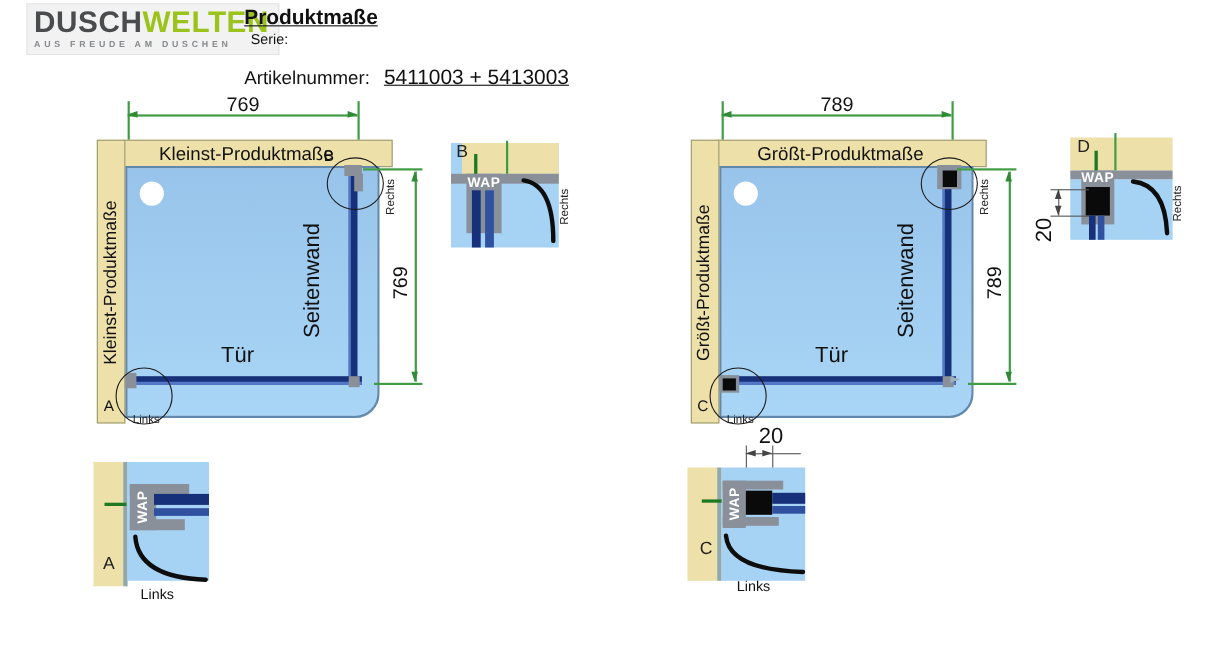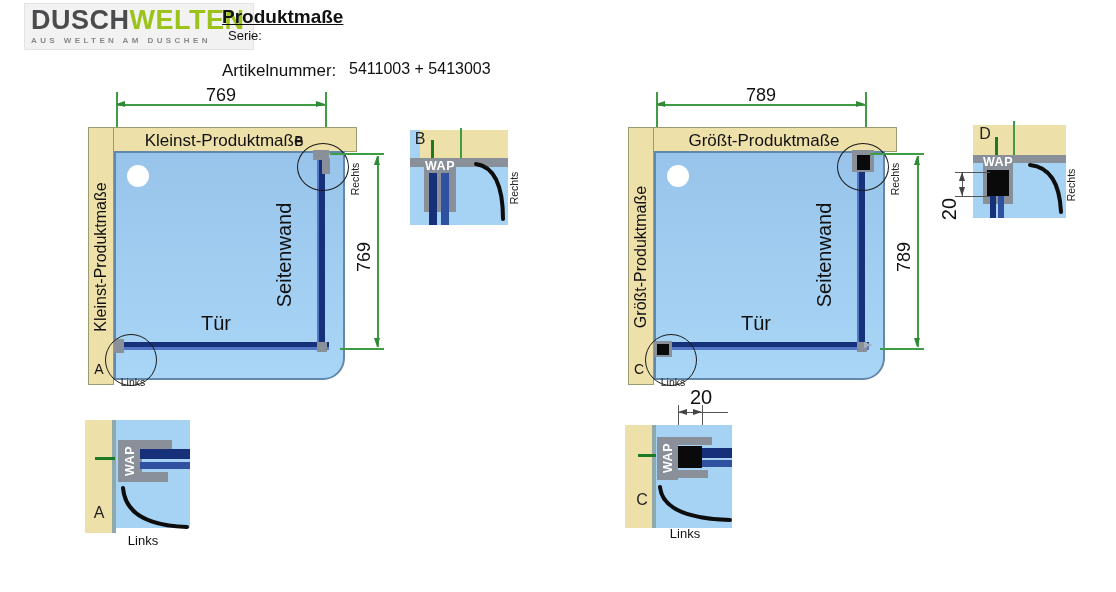--- a/index.html
+++ b/index.html
@@ -10,21 +10,21 @@
   .pin.rot{transform:translate(-50%,-50%) rotate(-90deg);}
   
   .logo{position:absolute;left:24px;top:3px;background:#f2f2f3;border:1px solid #e3e3e4;
         padding:3px 8px 4px 6px;}
   .logo-main{font-size:27px;font-weight:600;letter-spacing:0.5px;line-height:1;}
   .logo-p1{color:#4a4b4d;} .logo-p2{color:#9bc31c;}
   .logo-tag{font-size:8px;letter-spacing:3.4px;color:#87898b;margin-top:2px;font-weight:600;}
   .doc-title{font-size:19px;font-weight:700;text-decoration:underline;}
   .doc-sub{font-size:19px;}
   .serie-l{font-size:13px;} .serie-v{font-size:14px;}
-  .artikel-l{font-size:17px;} .artikel-v{font-size:16px;}
+  .artikel-l{font-size:17px;} .artikel-v{font-size:19px;text-decoration:underline;}
   
   .wall{background:#ede0a9;border:1px solid #9a9b72;box-sizing:border-box;}
   .tray{background:linear-gradient(180deg,#98c4eb,#a9d6f6);border:2px solid #6288ac;
         border-bottom-right-radius:22px;box-sizing:border-box;}
   .drain{width:22px;height:22px;border-radius:50%;background:#fff;}
   .glass-v{width:8px;background:#16307a;border-left:2px solid #5377c5;box-sizing:border-box;}
   .glass-h{height:8px;background:#16307a;border-bottom:3px solid #5377c5;box-sizing:border-box;}
   .connector{background:#8a909a;}
   .pivot{background:#0a0a0a;}
   .hline{height:1.5px;background:#3f9c45;}
@@ -51,21 +51,21 @@
   svg{position:absolute;left:0;top:0;overflow:visible;}
   .footer-note{font-size:15px;font-weight:600;}
 </style>
 </head>
 <body>
 
 <div id="page">
 
   <div class="logo">
     <div class="logo-main"><span class="logo-p1">DUSCH</span><span class="logo-p2">WELTEN</span></div>
-    <div class="logo-tag">AUS WELTEN AM DUSCHEN</div>
+    <div class="logo-tag">AUS FREUDE AM DUSCHEN</div>
   </div>
   <div class="abs doc-title" style="left:222px;top:6px;">Produktmaße</div>
   <div class="abs serie-l" style="left:228px;top:28px;">Serie:</div>
   <div class="abs artikel-l" style="left:222px;top:61px;">Artikelnummer:</div>
   <div class="abs artikel-v" style="left:349px;top:60px;">5411003 + 5413003</div>
 
   <div class="diagram" style="left:88px;">
 
     <div class="abs vline" style="left:28px;top:7px;height:36px;"></div>
     <div class="abs vline" style="left:237px;top:7px;height:59px;"></div>

